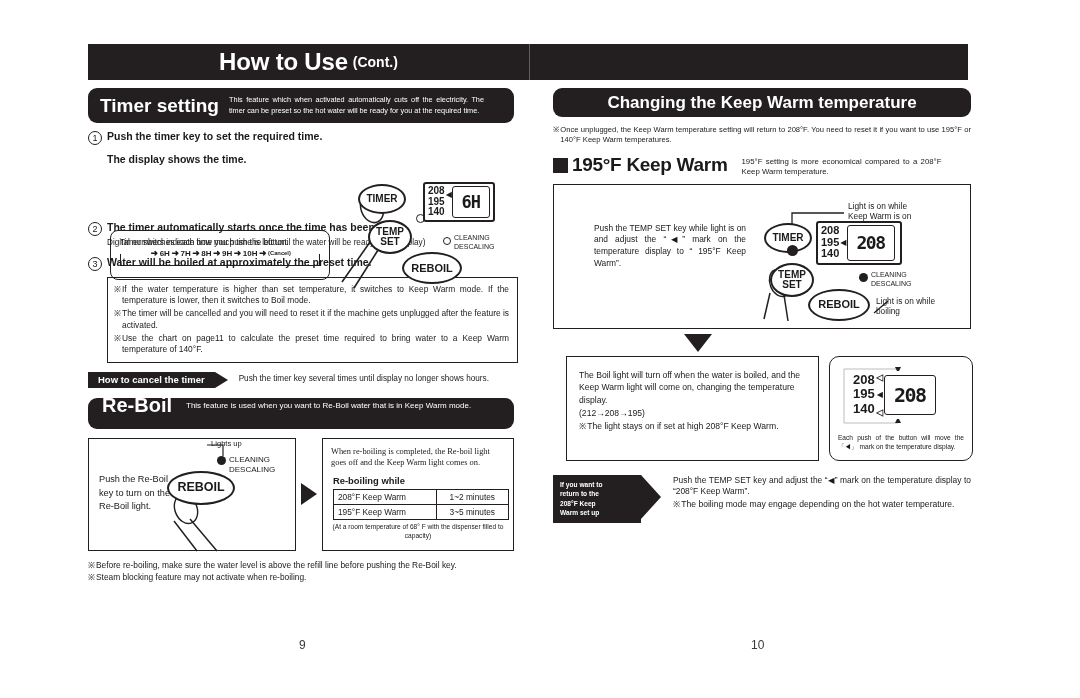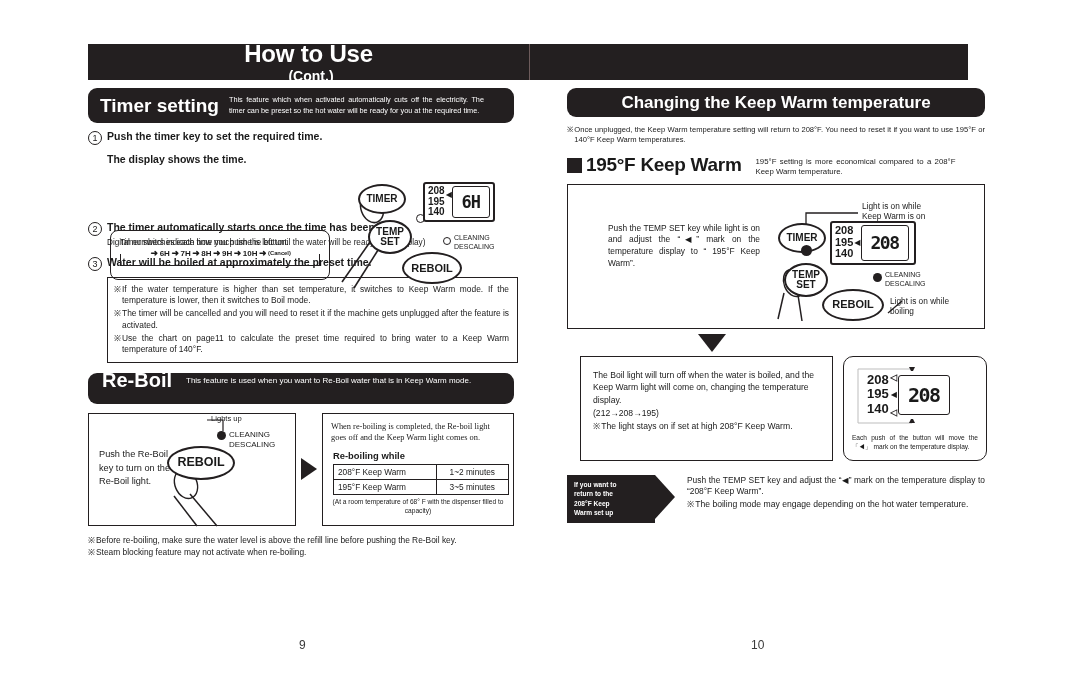--- a/index.html
+++ b/index.html
@@ -23,21 +23,20 @@
     left: 88px; top: 44px;
     width: 880px; height: 36px;
     background: #231f20;
     display: flex;
     align-items: center;
   }
   .header-left {
     width: 442px; height: 100%;
     display: flex; align-items: center; justify-content: center;
     border-right: 1px solid #6d5b5b;
-    flex-direction: column;
   }
   .header-title {
     color: #ffffff;
     font-size: 24px;
     font-weight: bold;
     letter-spacing: -0.2px;
   }
   .header-cont {
     color: #ffffff;
     font-size: 14px;
@@ -223,21 +222,21 @@
   .bottom-notes { margin-top: 9px; width: 426px; }
   .bottom-note {
     display: flex;
     font-size: 8.4px;
     line-height: 1.35;
     margin-bottom: 1px;
     text-align: justify;
   }
 
   
-  .right-page { position: absolute; left: 567px; top: 88px; width: 420px; }
+  .right-page { position: absolute; left: 553px; top: 88px; width: 420px; }
   .kw-banner {
     width: 418px; height: 29px;
     justify-content: center;
   }
   .kw-banner .banner-title { font-size: 17px; }
   .kw-note {
     display: flex;
     font-size: 7.6px;
     line-height: 1.35;
     margin-top: 8px;
@@ -503,20 +502,26 @@
       <div class="note-item">
         <span class="note-mark">※</span>
         <span class="note-body">The timer will be cancelled and you will need to reset it if the machine gets unplugged after the feature is activated.</span>
       </div>
       <div class="note-item">
         <span class="note-mark">※</span>
         <span class="note-body">Use the chart on page11 to calculate the preset time required to bring water to a Keep Warm temperature of 140°F.</span>
       </div>
     </div>
 
+    <div class="tag-wrap">
+      <div class="tag">
+        <span>How to cancel the timer</span>
+      </div>
+      <div class="tag-text">Push the timer key several times until display no longer shows hours.</div>
+    </div>
 
     <div class="banner reboil-banner">
       <span class="banner-title">Re-Boil</span>
       <span class="banner-desc">This feature is used when you want to Re-Boil water that is in Keep Warm mode.</span>
     </div>
 
     <div class="ill-row">
       <div class="ill-box-left">
         <div style="position:absolute; left:10px; top:34px; width:82px; font-size:9.2px; line-height:1.5;">Push the Re-Boil key to turn on the Re-Boil light.</div>
         <svg class="lines" width="208" height="113">

